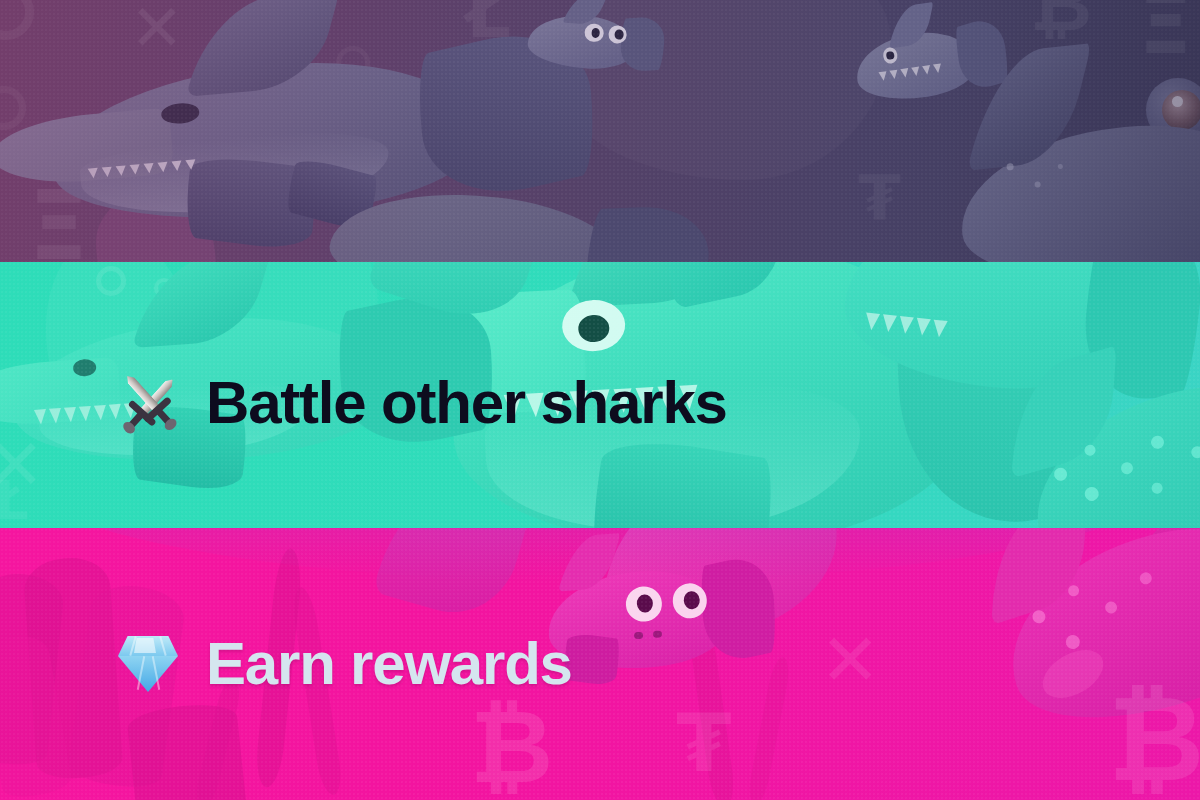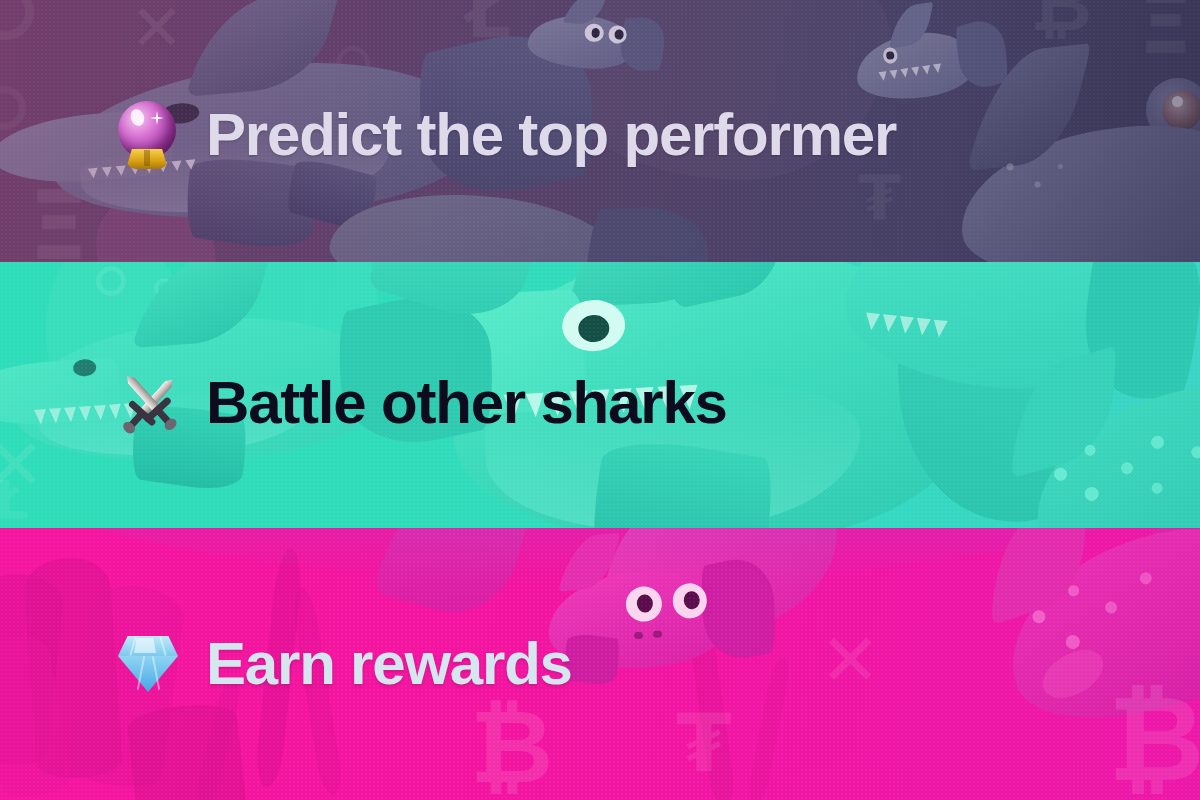--- a/index.html
+++ b/index.html
@@ -450,28 +450,20 @@
       <div class="glyph" style="left:820px;top:96px;font-size:72px;color:rgba(255,255,255,.10);">✕</div>
 
       <div class="blob" style="left:1040px;top:126px;width:66px;height:40px;background:rgba(255,120,210,.26);
                   border-radius:50%;transform:rotate(-30deg);"></div>
 
       <div class="halftone" style="background-image:radial-gradient(rgba(255,255,255,.05) 1px,transparent 1.2px);"></div>
       <div class="shade" style="background:linear-gradient(100deg,rgba(246,22,160,.28) 0%,rgba(243,20,160,.06) 45%,rgba(236,24,170,.20) 100%);"></div>
     </div>
   </div>
 
-  <div class="row row-1">
-    <div class="emoji">
-      <div class="cball-orb"></div>
-      <div class="cball-spark"></div>
-      <div class="cball-base"></div>
-    </div>
-    <div class="headline h-1">Predict the top performer</div>
-  </div>
 
   <div class="row row-3">
     <div class="emoji">
       <div class="gem">
         <div class="gem-top"></div>
         <div class="gem-bot"></div>
         <div class="gem-sheen"></div>
         <div class="gem-f gem-f1"></div>
         <div class="gem-f gem-f2"></div>
         <div class="gem-f gem-f3"></div>

